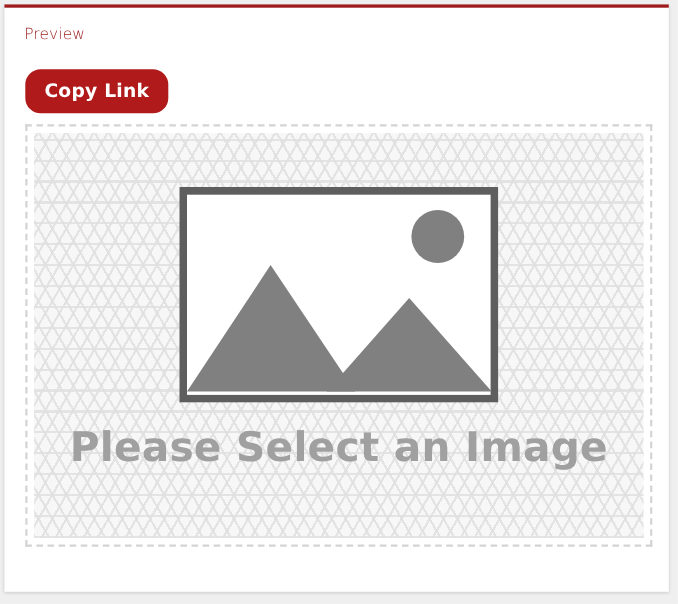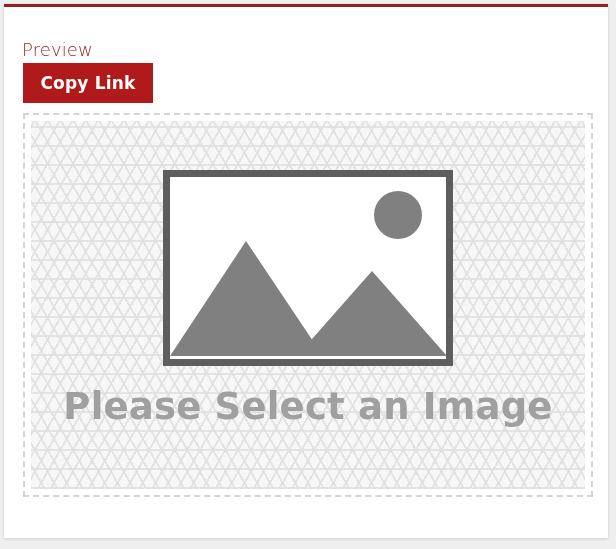--- a/index.html
+++ b/index.html
@@ -24,39 +24,39 @@
     background: #ffffff;
     border-top: 3px solid #9e1b1b;
     box-sizing: border-box;
     box-shadow: 0 1px 3px rgba(0,0,0,0.14);
   }
 
   
   .panel-title {
     position: absolute;
     left: 18px;
-    top: 32px;
-    font-size: 18px;
+    top: 16px;
+    font-size: 14px;
     font-weight: 300;
     color: #9e2222;
     letter-spacing: 0.1px;
     white-space: nowrap;
   }
 
   
   .copy-link-btn {
     position: absolute;
     left: 19px;
     top: 56px;
     width: 130px;
     height: 40px;
     background: #b01a1a;
     color: #ffffff;
     border: none;
-    border-radius: 0;
+    border-radius: 14px;
     font-family: "DejaVu Sans", "Liberation Sans", sans-serif;
     font-size: 17px;
     font-weight: bold;
     letter-spacing: 0.2px;
     cursor: pointer;
     padding: 0;
     line-height: 40px;
     text-align: center;
   }
 

